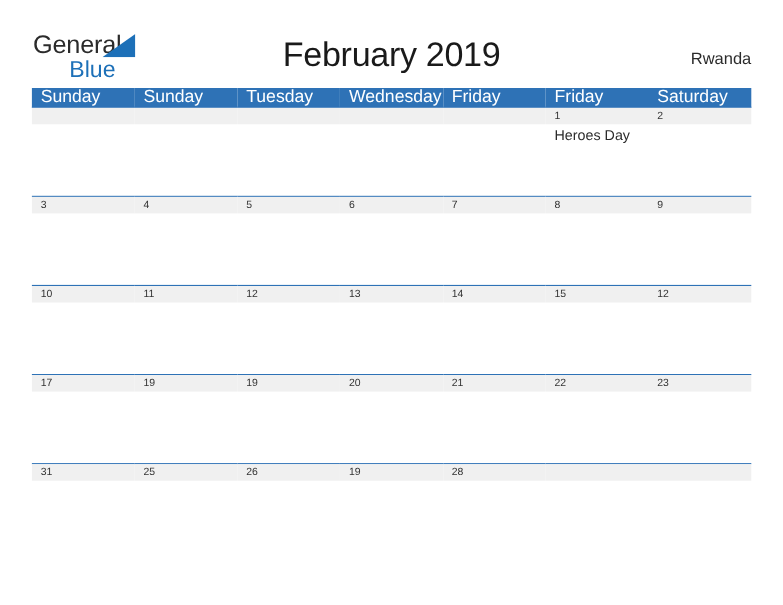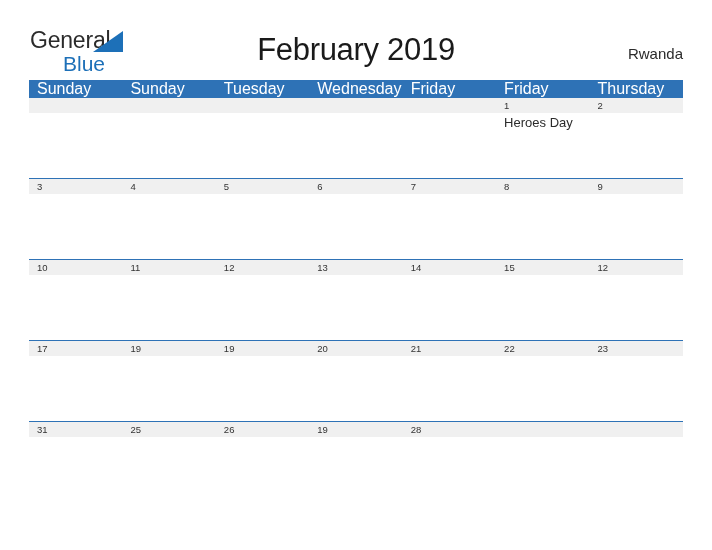--- a/index.html
+++ b/index.html
@@ -161,21 +161,21 @@
 <div class="cal-wrap">
   <table class="cal">
     <thead>
       <tr>
         <th>Sunday</th>
         <th>Sunday</th>
         <th>Tuesday</th>
         <th>Wednesday</th>
         <th>Friday</th>
         <th>Friday</th>
-        <th>Thursday</th>
+        <th>Saturday</th>
       </tr>
     </thead>
     <tbody id="cal-body">
         <tr>
           <td>
             <div class="daycell">
               <div class="daynum empty"></div>
               <div class="events"></div>
             </div>
           </td>

